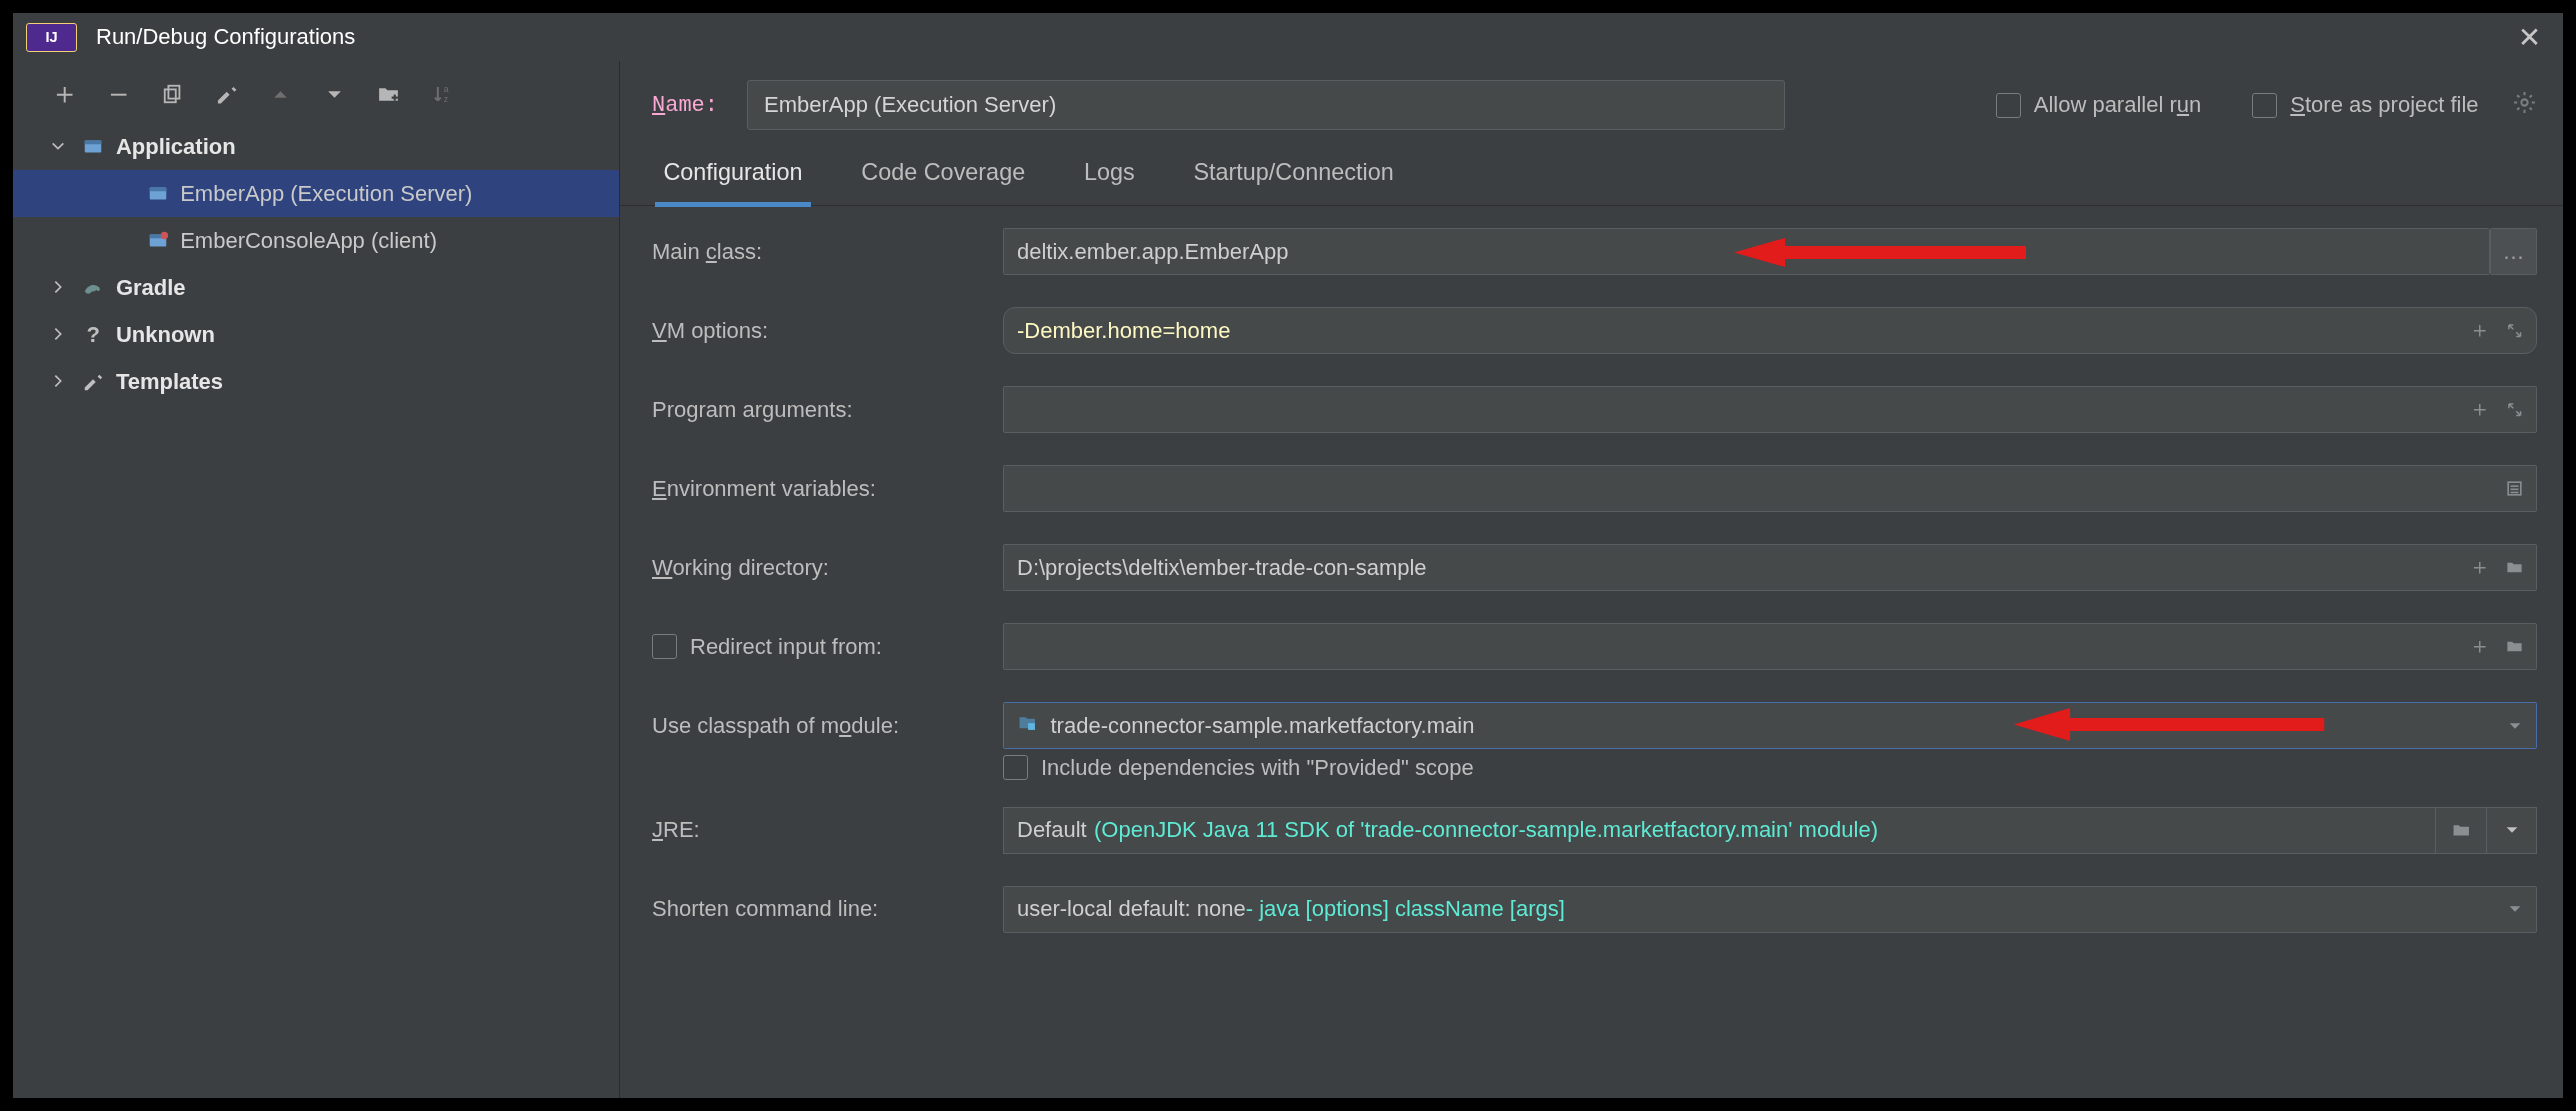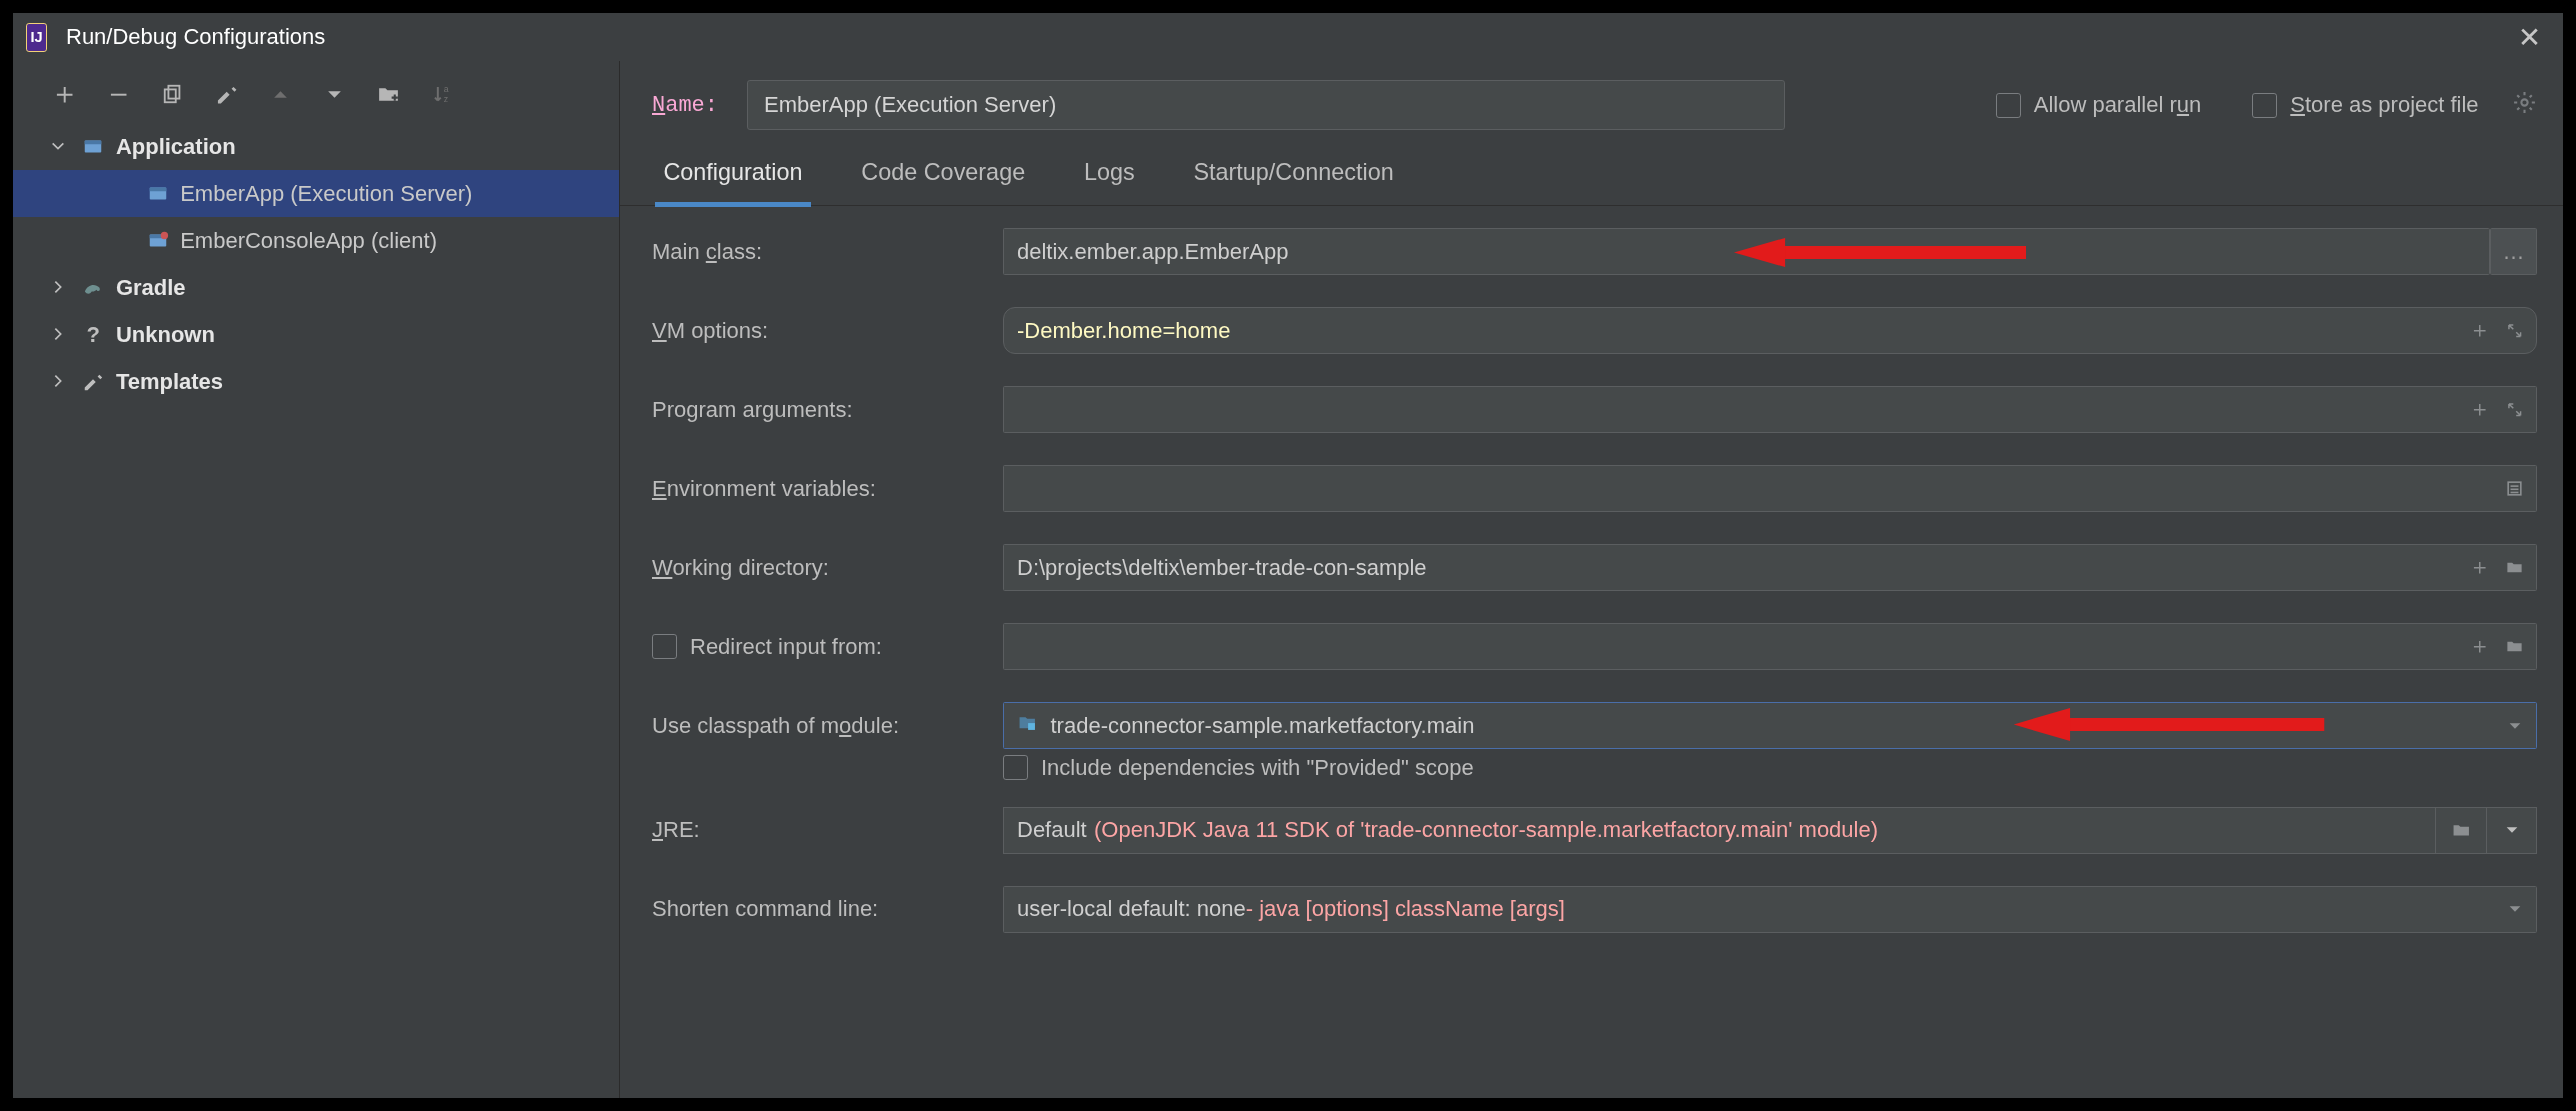--- a/index.html
+++ b/index.html
@@ -19,21 +19,21 @@
   }
   
   .titlebar {
     height: 48px;
     display: flex;
     align-items: center;
     padding: 0 13px;
     background: #3c3f41;
   }
   .titlebar .app-icon {
-    width: 21px; height: 29px;
+    width: 51px; height: 29px;
     background: #4e2a8e;
     border: 1.5px solid #f3d277;
     border-radius: 2.9px;
     display: flex; align-items: center; justify-content: center;
     font-size: 14.6px; font-weight: bold; color: #fff;
     margin-right: 19px;
   }
   .titlebar .title { font-size: 22px; color: #ffffff; }
   .titlebar .spacer { flex: 1; }
   .titlebar .close {
@@ -229,21 +229,21 @@
   }
   .jre-main .def { color:#cfcfcf; margin-right:7.3px; }
   .jre-browse {
     width:51px;height:47px;background:#45494a;border:1.5px solid #5b5e60;border-right:none;
     display:flex;align-items:center;justify-content:center;color:#8c8f91;
   }
   .jre-dd {
     width:51px;height:47px;background:#45494a;border:1.5px solid #5b5e60;
     display:flex;align-items:center;justify-content:center;color:#bfbfbf;cursor:pointer;
   }
-  .dim-text { color:#fca5a5; }
+  .dim-text { color:#5eead4; }
   .mod-icon {
     margin-right:13px;
   }
 
   
   .arrow {
     position: absolute;
     pointer-events: none;
     z-index: 50;
   }

